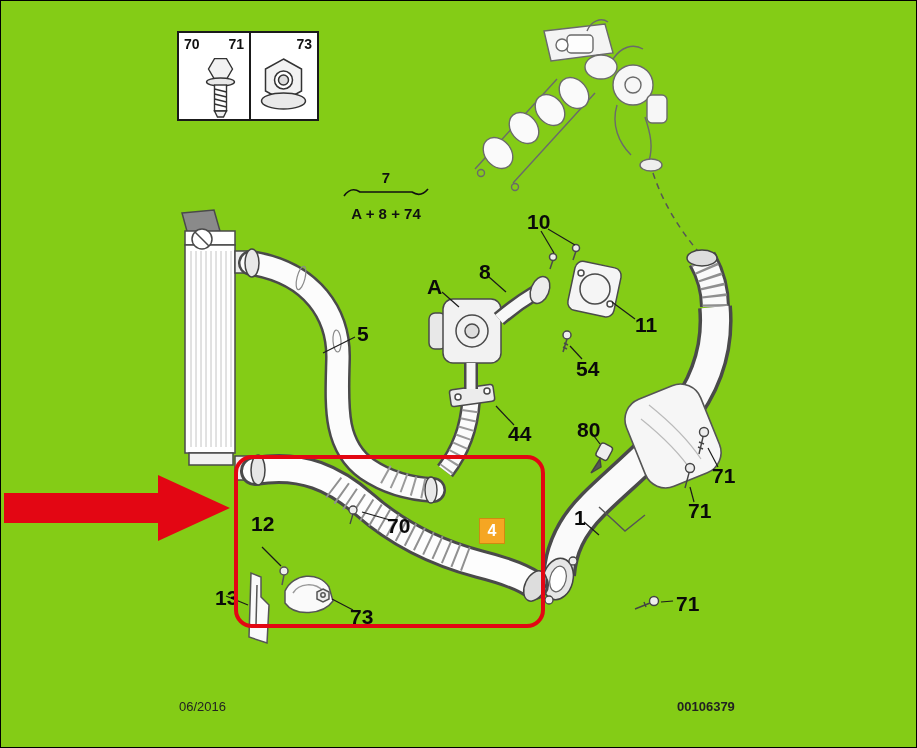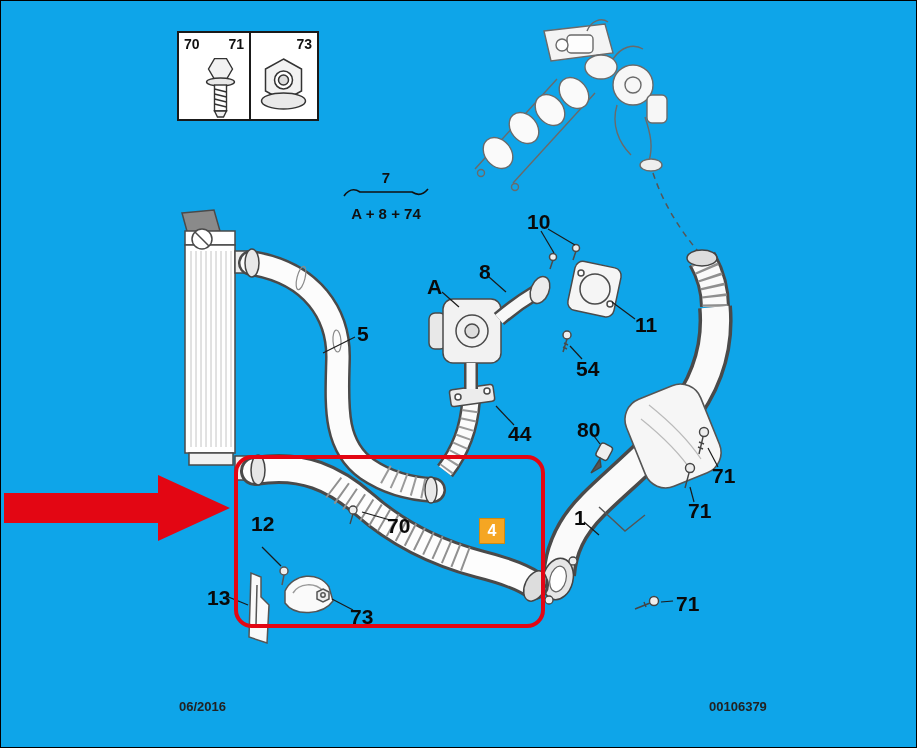--- a/index.html
+++ b/index.html
@@ -1,18 +1,18 @@
 <!DOCTYPE html>
 <html><head>
 <meta charset="utf-8">
 <style>
   * { margin:0; padding:0; box-sizing:border-box; }
   html,body { background:#fff; }
   .canvas {
-    position:relative; width:917px; height:748px; background:#0ea5e9;
+    position:relative; width:917px; height:748px; background:#84cc16;
     border:1px solid #000; overflow:hidden;
     font-family:"Liberation Sans","DejaVu Sans",sans-serif; color:#111;
   }
   .art { position:absolute; left:0; top:0; }
   .plabel {
     position:absolute; font-weight:bold; font-size:21px; color:#0a0a0a;
     line-height:1; white-space:nowrap;
   }
   
   .legend-box {
@@ -35,22 +35,22 @@
     position:absolute; left:233px; top:454px; width:311px; height:173px;
     border:4px solid #e30613; border-radius:18px; background:transparent;
   }
   .arrow-svg { position:absolute; left:0; top:468px; }
   .badge4 {
     position:absolute; left:478px; top:517px; width:26px; height:26px;
     background:#f5a623; border:1px solid #cf8a10; color:#fff;
     font-weight:bold; font-size:16px; display:flex; align-items:center; justify-content:center;
   }
   
-  .footer-date { position:absolute; left:178px; top:698px; font-weight:bold; font-size:13px; color:#222; }
-  .footer-doc  { position:absolute; left:676px; top:698px; font-weight:bold; font-size:13px; color:#222;margin-left:32px; }
+  .footer-date { position:absolute; left:178px; top:698px; font-weight:normal; font-size:13px; color:#222; }
+  .footer-doc  { position:absolute; left:676px; top:698px; font-weight:bold; font-size:13px; color:#222; }
 </style>
 </head>
 <body>
 
 <div class="canvas">
 
   <svg class="art" width="917" height="748" viewBox="0 0 917 748">
 
     <g stroke="#6a6a6a" stroke-width="1.4" fill="none">
       <polygon points="543,30 604,23 612,52 550,60" fill="#f4f4f4"></polygon>
@@ -244,21 +244,21 @@
   <div class="plabel" style="left:478px;top:260px">8</div>
   <div class="plabel" style="left:426px;top:275px">A</div>
   <div class="plabel" style="left:634px;top:313px">11</div>
   <div class="plabel" style="left:575px;top:357px">54</div>
   <div class="plabel" style="left:507px;top:422px">44</div>
   <div class="plabel" style="left:576px;top:418px">80</div>
   <div class="plabel" style="left:711px;top:464px">71</div>
   <div class="plabel" style="left:687px;top:499px">71</div>
   <div class="plabel" style="left:386px;top:514px">70</div>
   <div class="plabel" style="left:250px;top:512px">12</div>
-  <div class="plabel" style="left:206px;top:586px">13</div>
+  <div class="plabel" style="left:214px;top:586px">13</div>
   <div class="plabel" style="left:349px;top:605px">73</div>
   <div class="plabel" style="left:573px;top:506px">1</div>
   <div class="plabel" style="left:675px;top:592px">71</div>
 
   <div class="redbox"></div>
 
   <svg class="arrow-svg" width="232" height="78" viewBox="0 0 232 78">
     <polygon points="3,24 157,24 157,6 229,39 157,72 157,54 3,54" fill="#e30613"></polygon>
   </svg>
 

